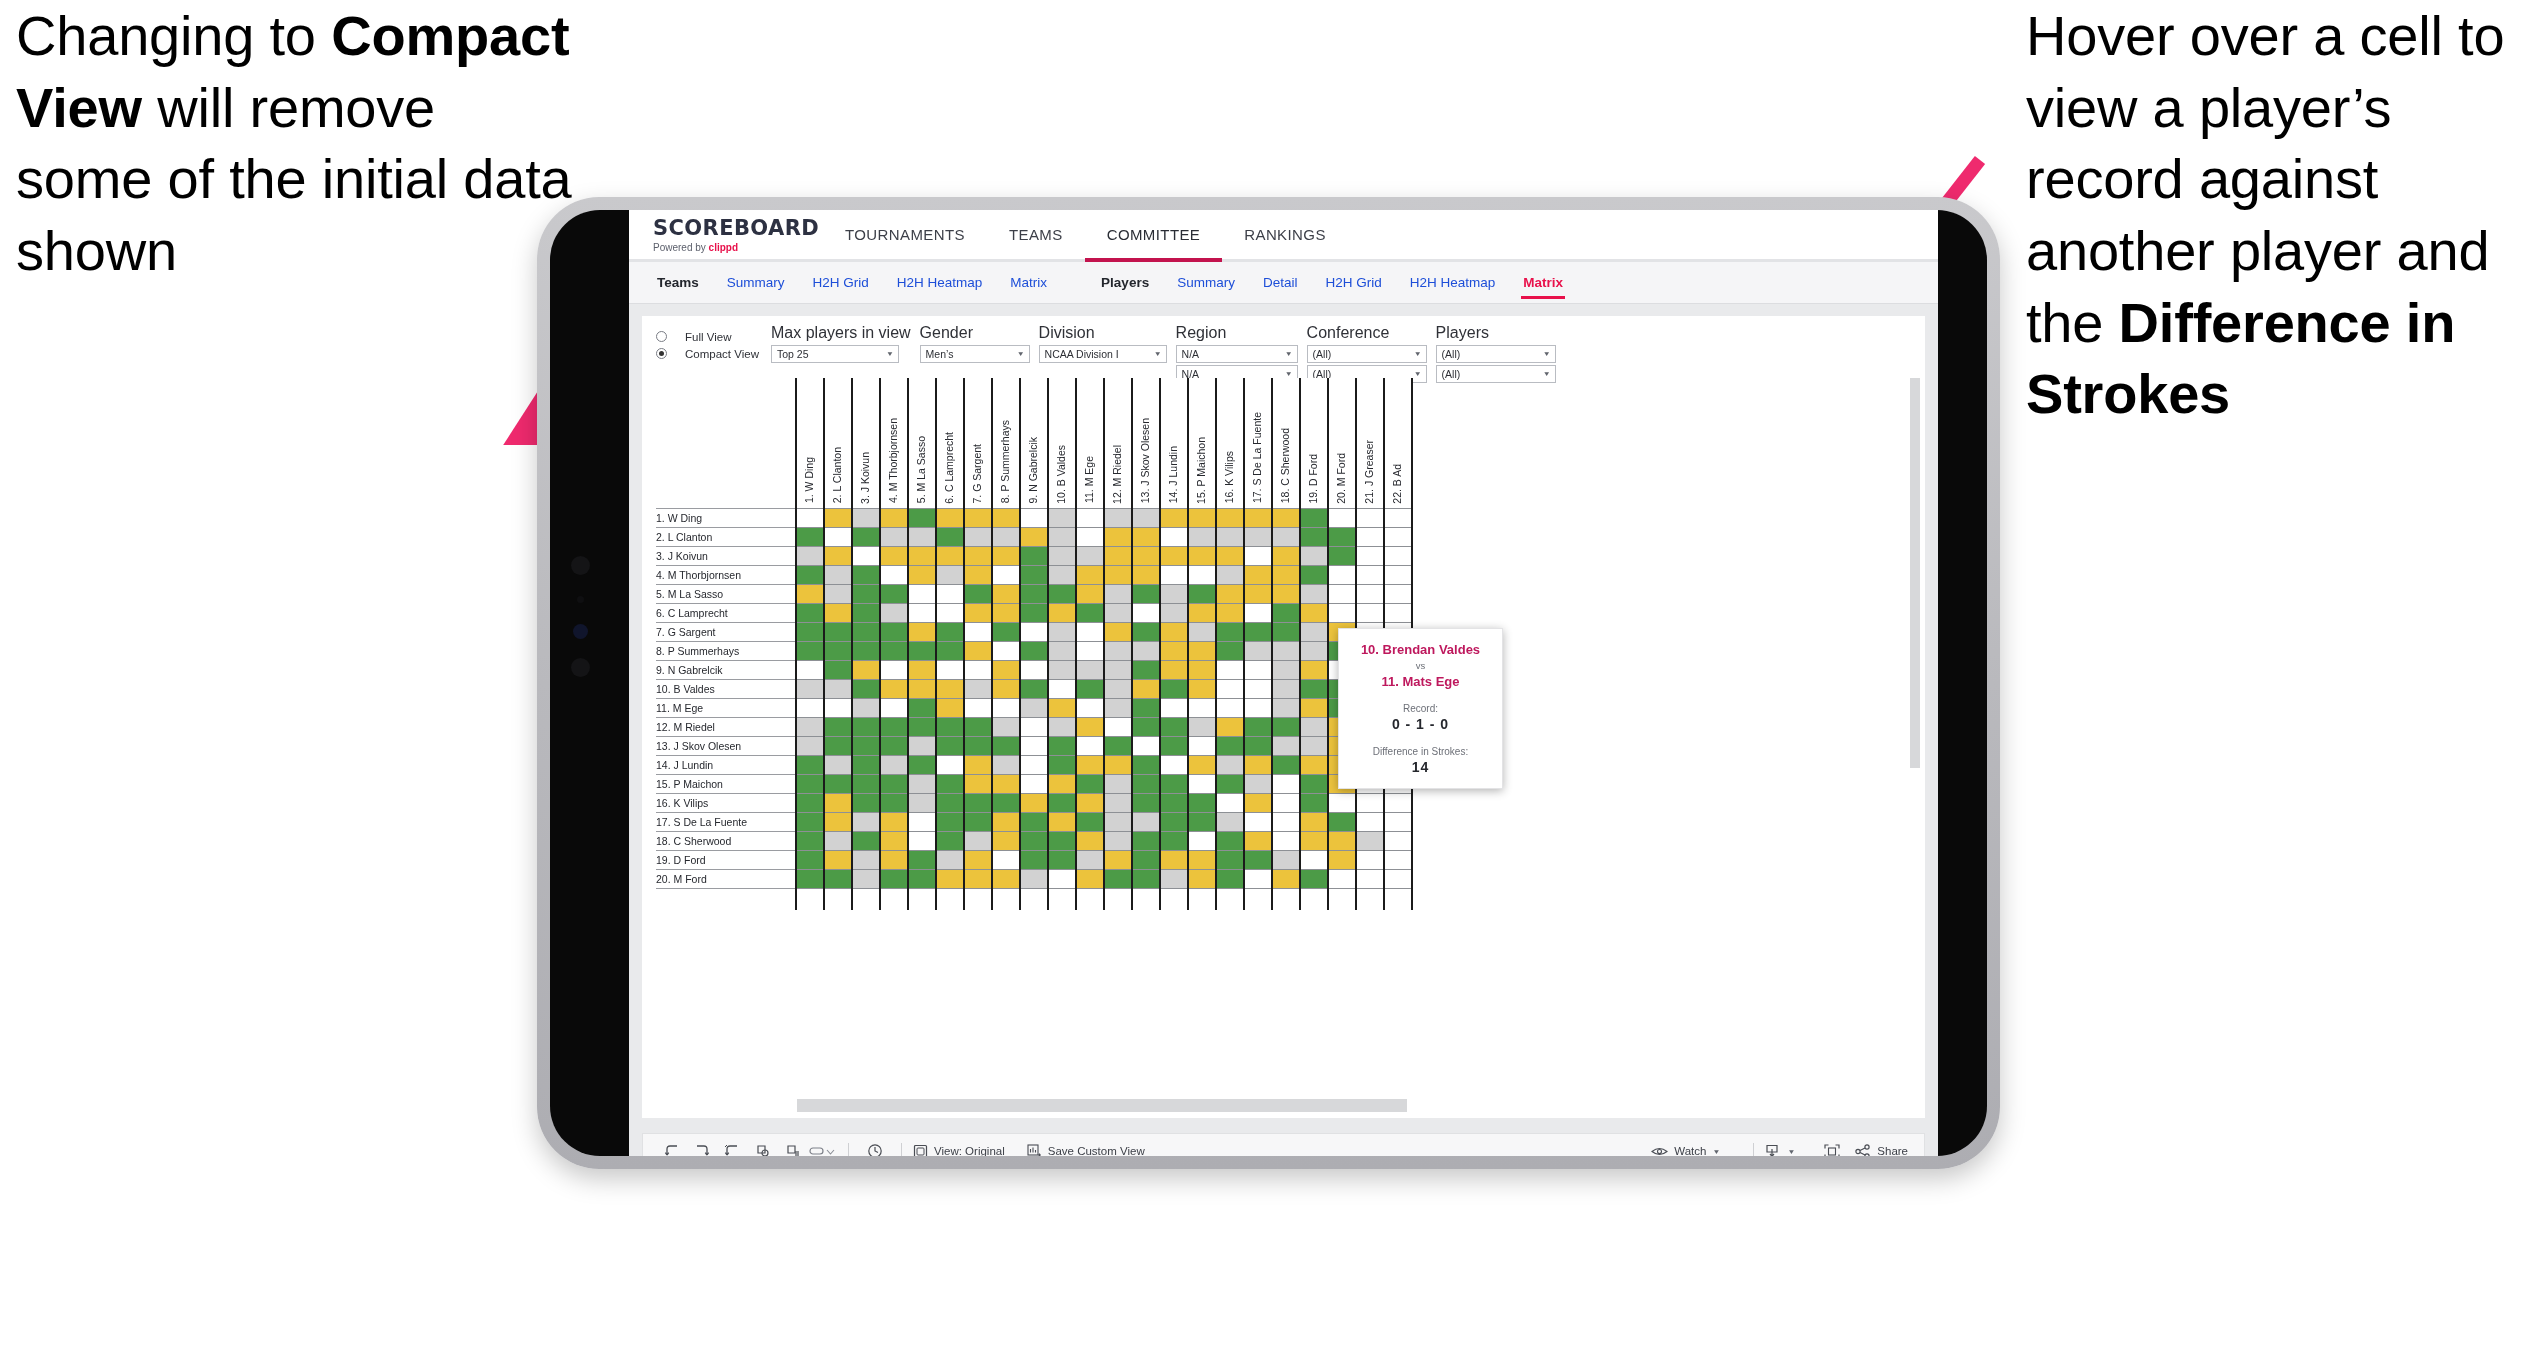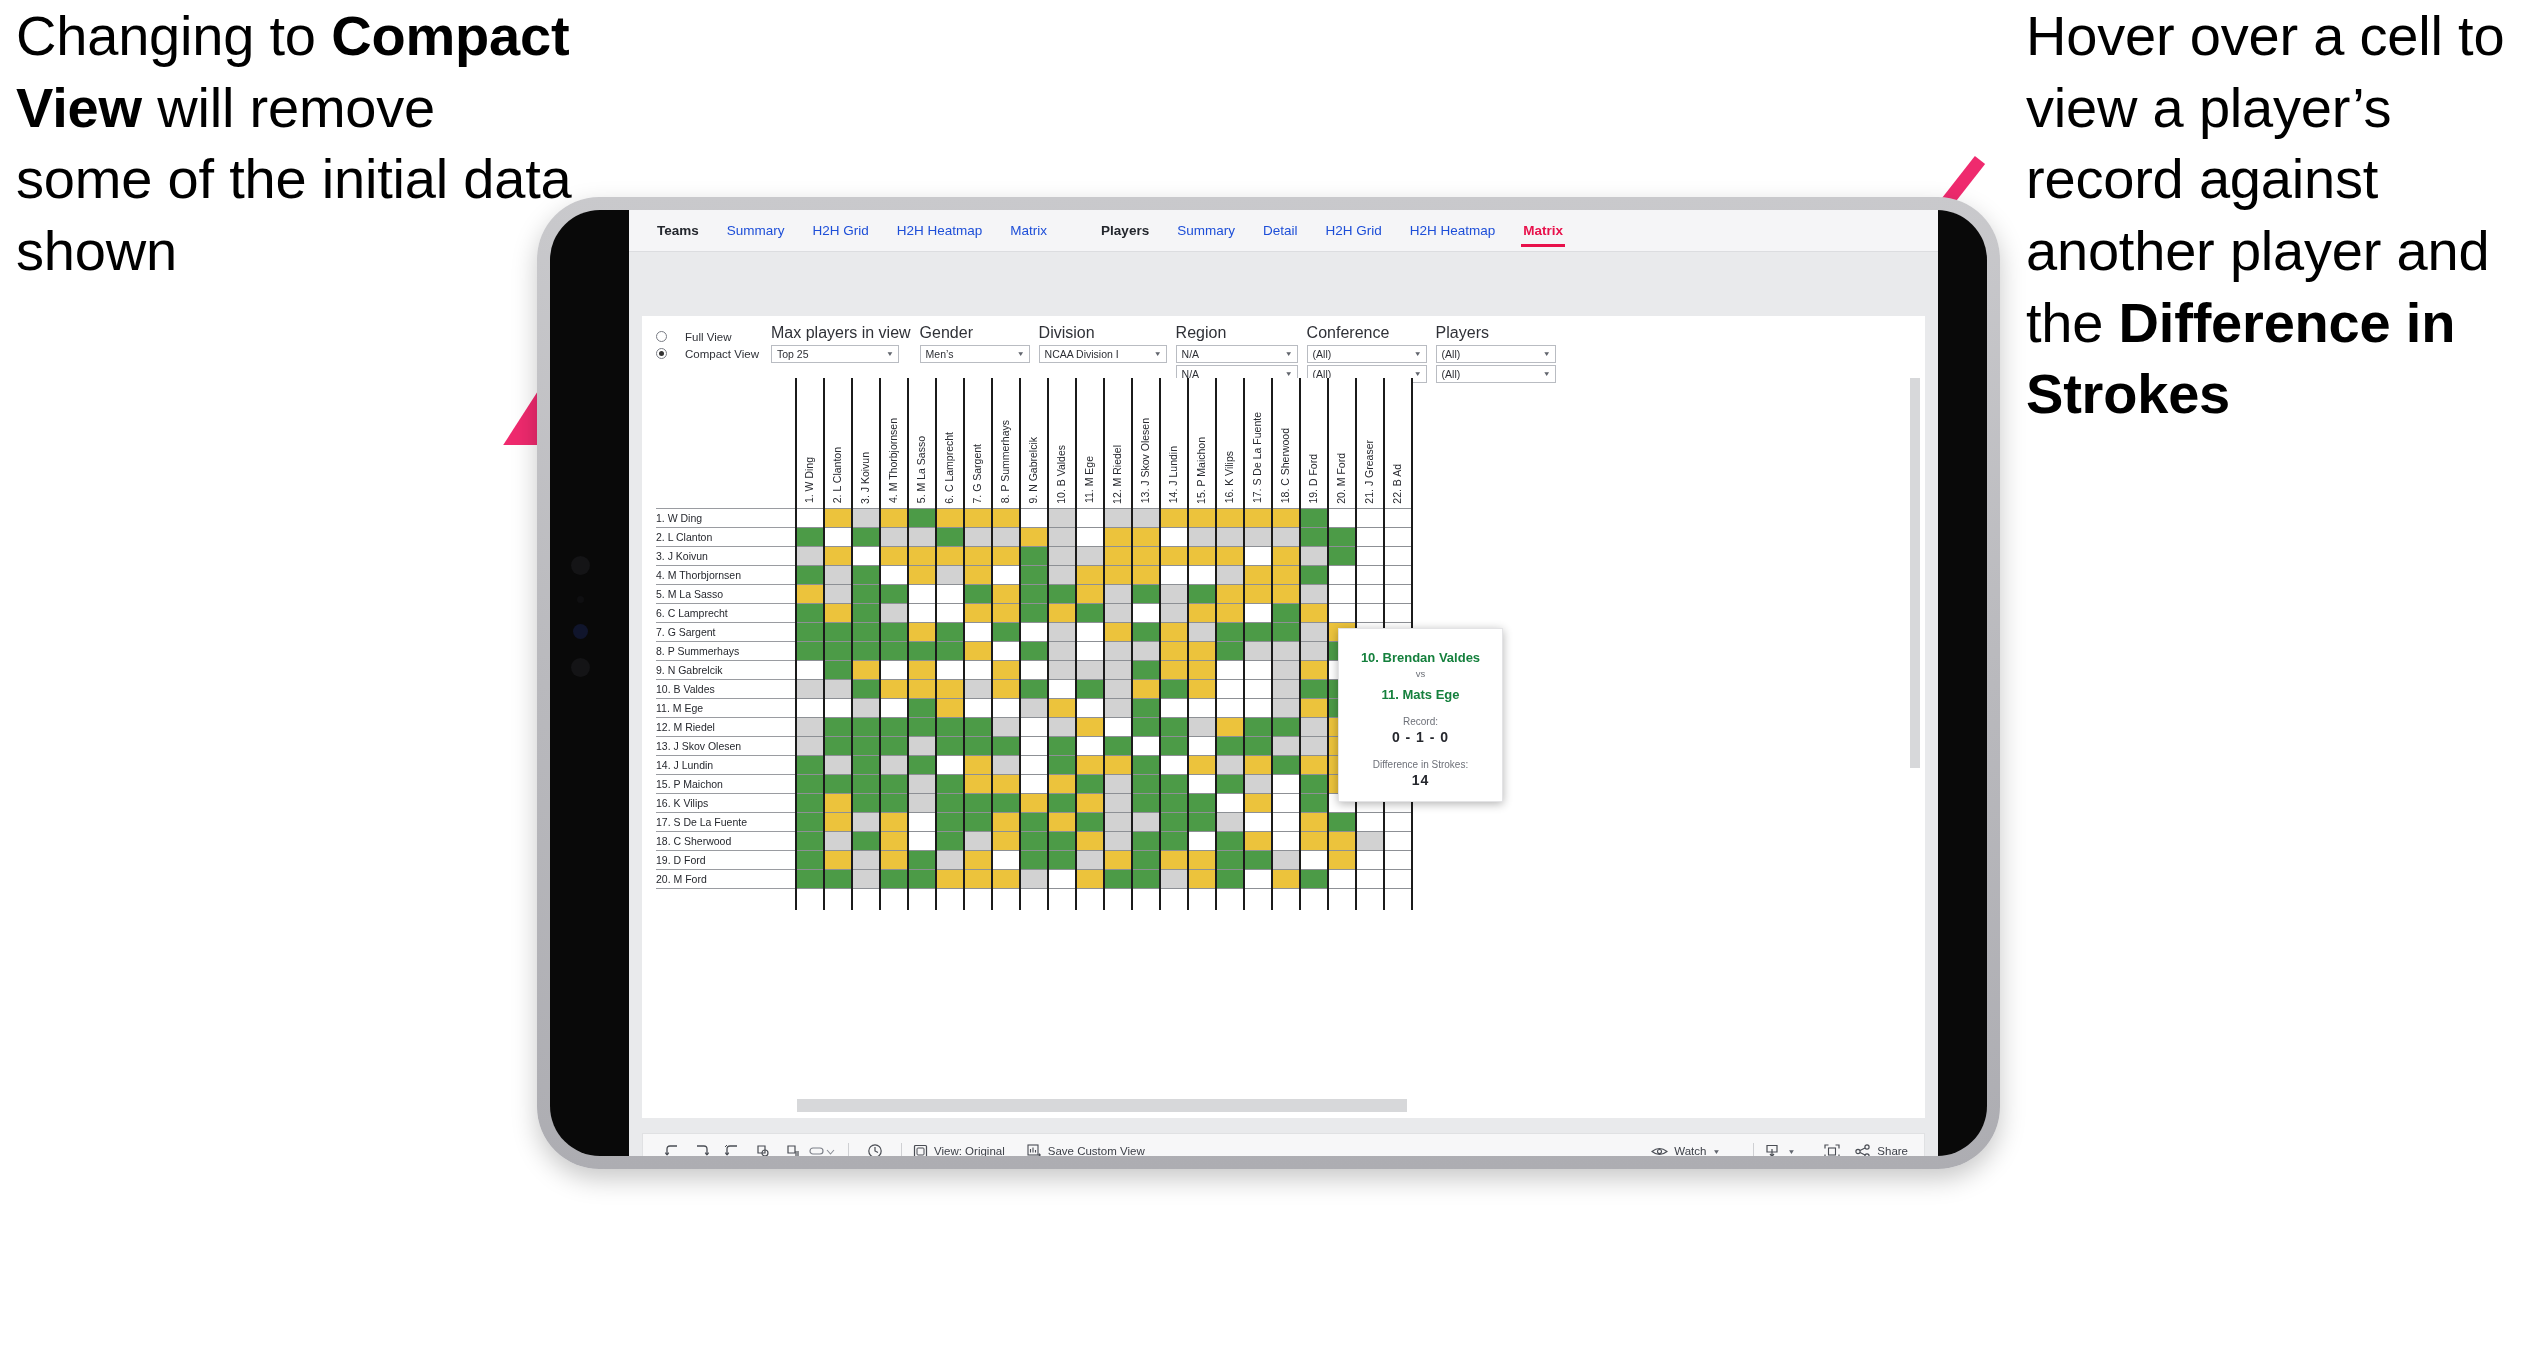--- a/index.html
+++ b/index.html
@@ -205,21 +205,21 @@
 
   
   #tooltip {
     position: absolute; left: 696px; top: 312px;
     width: 165px; background: #ffffff;
     box-shadow: 0 2px 9px rgba(0,0,0,.3);
     border: 1px solid #e3e3e5;
     text-align: center; padding: 13px 8px 13px 8px;
     z-index: 30;
   }
-  #tooltip .tt-name { font-size: 13px; font-weight: 700; color: #15803d; margin-top: 8px; }
+  #tooltip .tt-name { font-size: 13px; font-weight: 700; color: #be185d; }
   #tooltip .tt-vs { font-size: 9.5px; color: #6d7078; margin: 3px 0 3px; }
   #tooltip .tt-lbl { font-size: 10px; color: #6d7078; margin-top: 14px; }
   #tooltip .tt-val { font-size: 14px; font-weight: 700; color: #25272d; margin-top: 2px; letter-spacing: 1px; }
 
   
   #bottombar {
     position: absolute; left: 13px; bottom: 13px; width: 1283px; height: 36px;
     background: #f7f7f8; border: 1px solid #e0e1e3;
     display: flex; align-items: center; padding-left: 14px; gap: 0px;
     font-size: 11.5px; color: #3d4048;
@@ -264,20 +264,34 @@
 
   <div id="tablet">
     <div id="tablet-inner">
       <div class="cam" id="cam1"></div>
       <div class="cam" id="cam2"></div>
       <div class="cam" id="cam3"></div>
       <div class="cam" id="cam4"></div>
 
       <div id="screen">
 
+        <div id="topbar">
+          <div id="brand">
+            <div class="logoword">SCOREBOARD</div>
+            <div class="poweredby">
+              <span>Powered by </span><span class="brandpink">clippd</span>
+            </div>
+          </div>
+          <div class="topnav">
+            <div class="topnav-item">TOURNAMENTS</div>
+            <div class="topnav-item">TEAMS</div>
+            <div class="topnav-item active">COMMITTEE</div>
+            <div class="topnav-item">RANKINGS</div>
+          </div>
+        </div>
 
         <div id="subbar">
           <div class="subgroup">
             <div class="subtab bold">Teams</div>
             <div class="subtab">Summary</div>
             <div class="subtab">H2H Grid</div>
             <div class="subtab">H2H Heatmap</div>
             <div class="subtab">Matrix</div>
           </div>
           <div class="subgroup sep">

